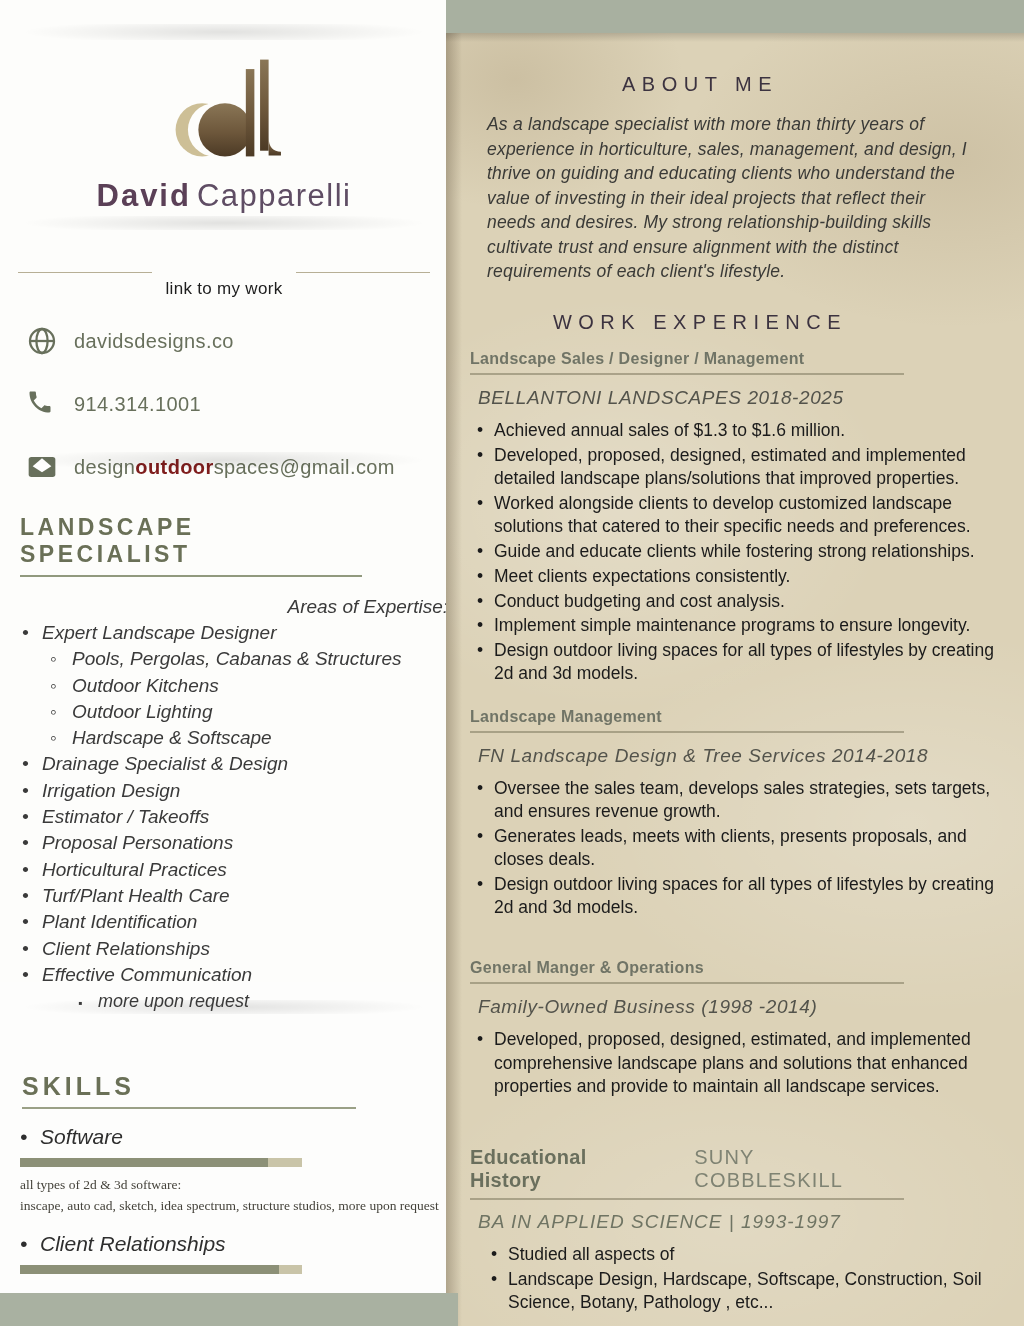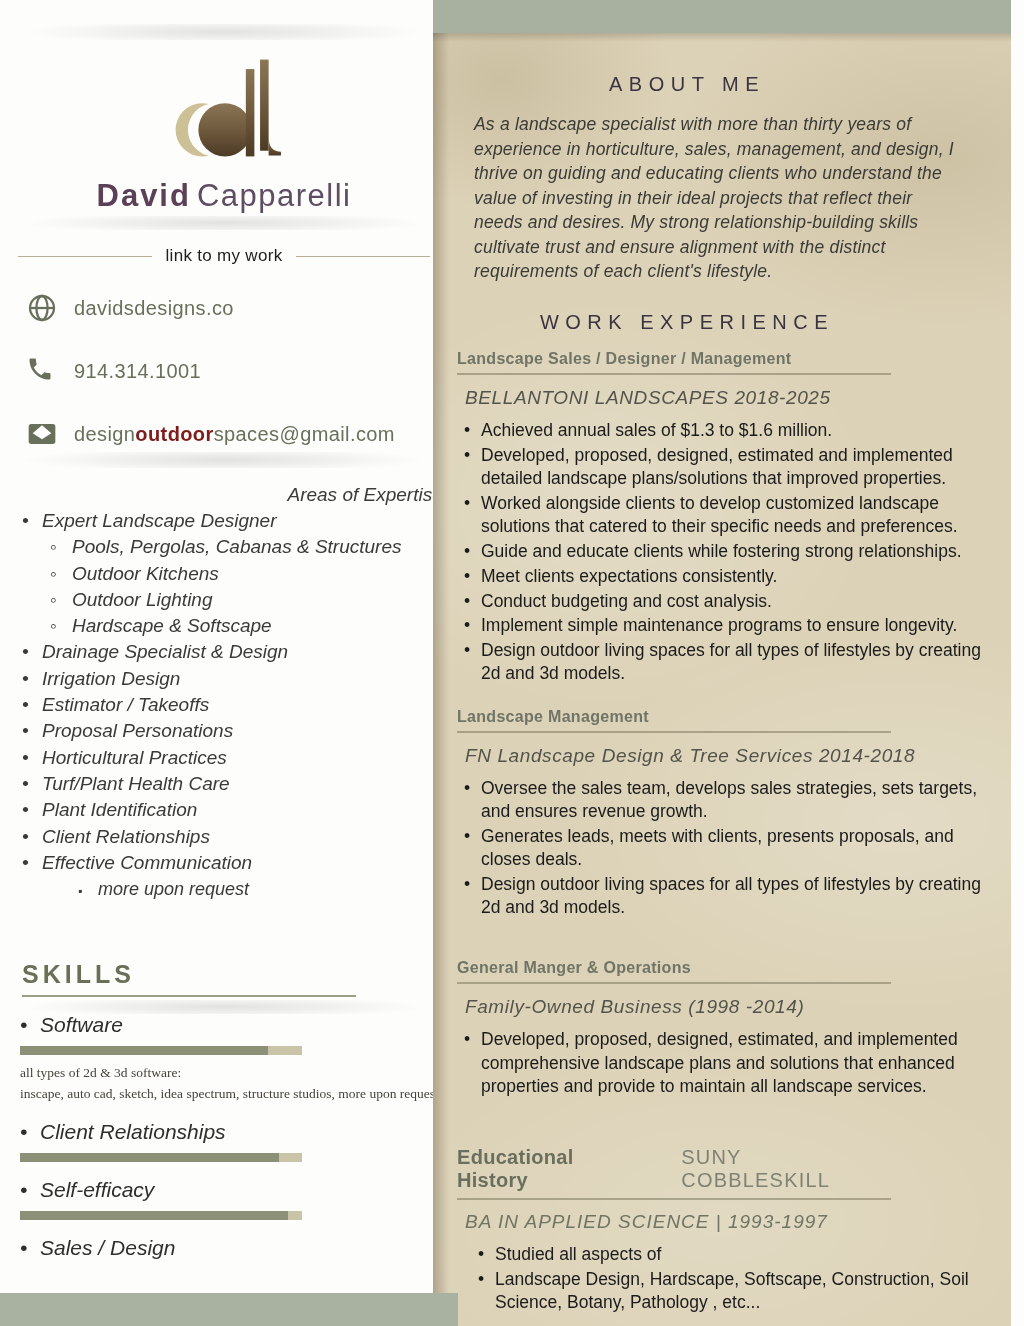--- a/index.html
+++ b/index.html
@@ -16,21 +16,21 @@
   .shade.s4{top:1000px;height:14px;}
 
   .logo-wrap{margin:52px auto 0 auto;width:116px;height:112px;}
   .name{margin:12px 0 0 0;text-align:center;font-size:31px;line-height:40px;
         letter-spacing:1.5px;font-weight:400;}
   .name .first{color:#5b4057;font-weight:700;letter-spacing:2px;}
   .name .last{color:#5f4d64;font-weight:400;margin-left:6px;}
 
   .linkrow{display:flex;align-items:center;margin:30px 18px 0 18px;}
   .linkrow .rule{flex:1;height:1px;background:#b7af95;}
-  .linkrow .linktext{padding:0 14px;font-size:17px;color:#1e1e1e;letter-spacing:.3px;cursor:pointer;}
+  .linkrow .linktext{padding:0 14px;font-size:17px;color:#1e1e1e;letter-spacing:.3px;cursor:pointer;margin-top:33px;}
 
   .contact{margin:26px 0 0 26px;}
   .crow{display:flex;align-items:center;margin-bottom:31px;}
   .crow .cicon{width:32px;height:32px;flex:0 0 32px;margin-right:16px;}
   .crow .ctext{font-size:20px;color:#68705c;letter-spacing:.4px;}
   .crow .ctext b{font-weight:700;color:#7f1d1d;}
 
   .spec{margin:24px 0 0 20px;width:342px;font-size:23px;font-weight:700;
         letter-spacing:3.5px;color:#6a7057;padding-bottom:7px;
         border-bottom:2px solid #9199
@@ -53,21 +53,21 @@
   .skill .lbl{position:relative;padding-left:40px;font-style:italic;font-size:21px;color:#2e2e2e;line-height:28px;}
   .skill .lbl::before{content:"•";position:absolute;left:20px;}
   .bar{margin:7px 0 0 20px;width:282px;height:9px;background:#c9c4a8;}
   .bar>span{display:block;height:100%;background:#8c9077;}
   .note{margin:8px 0 0 20px;font-family:"Liberation Serif",serif;font-size:13.5px;
         color:#45433b;line-height:1.5;}
 
   .sage-bottom{position:absolute;left:0;top:1293px;width:458px;height:33px;background:#a9b1a1;z-index:5;}
 
   
-  .right{position:absolute;left:433px;top:0;width:578px;height:1326px;
+  .right{position:absolute;left:446px;top:0;width:578px;height:1326px;
          background:
            radial-gradient(ellipse 260px 200px at 12% 6%, rgba(120,95,55,.16), transparent 65%),
            radial-gradient(ellipse 420px 260px at 88% 12%, rgba(120,95,55,.14), transparent 65%),
            radial-gradient(ellipse 420px 320px at 30% 38%, rgba(255,255,255,.22), transparent 65%),
            radial-gradient(ellipse 520px 300px at 80% 62%, rgba(255,255,255,.20), transparent 65%),
            radial-gradient(ellipse 500px 280px at 50% 92%, rgba(255,255,255,.16), transparent 65%),
            #dcd2b7;}
   .right::before{content:"";position:absolute;left:0;top:0;bottom:0;width:16px;z-index:3;
          background:linear-gradient(to right, rgba(60,45,25,.28), rgba(60,45,25,0));}
   .sage-top{position:absolute;left:0;top:0;width:578px;height:33px;background:#a8b0a0;z-index:4;}
@@ -161,20 +161,21 @@
         <span class="cicon">
           <svg width="32" height="32" viewBox="0 0 24 24">
               <rect x="2" y="4.5" width="20" height="15" rx="2" fill="#68705c"></rect>
               <path d="M5 11.5 L12 5.5 L19 11.5 L12 16 Z" fill="#ffffff"></path>
             </svg>
         </span>
         <span class="ctext"><span>design</span><b>outdoor</b><span>spaces@gmail.com</span></span>
       </div>
     </div>
 
+    <h2 class="spec">LANDSCAPE SPECIALIST</h2>
 
     <div class="exp">
       <div class="exp-label">Areas of Expertise:</div>
       <ul>
         <li class="lvl1">Expert Landscape Designer</li>
         <li class="lvl2">Pools, Pergolas, Cabanas &amp; Structures</li>
         <li class="lvl2">Outdoor Kitchens</li>
         <li class="lvl2">Outdoor Lighting</li>
         <li class="lvl2">Hardscape &amp; Softscape</li>
         <li class="lvl1">Drainage Specialist &amp; Design</li>

